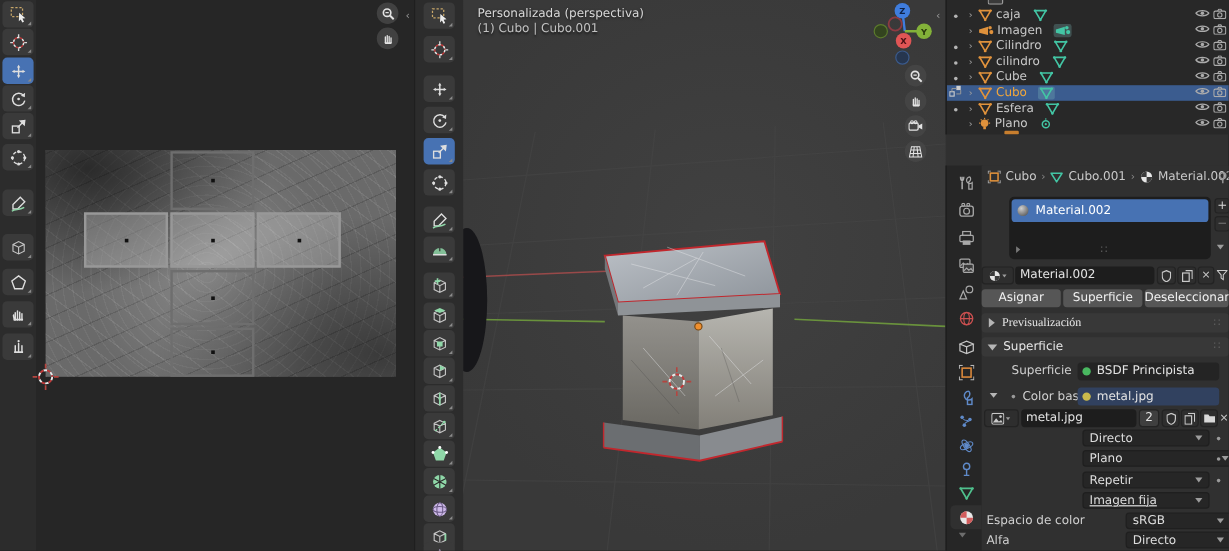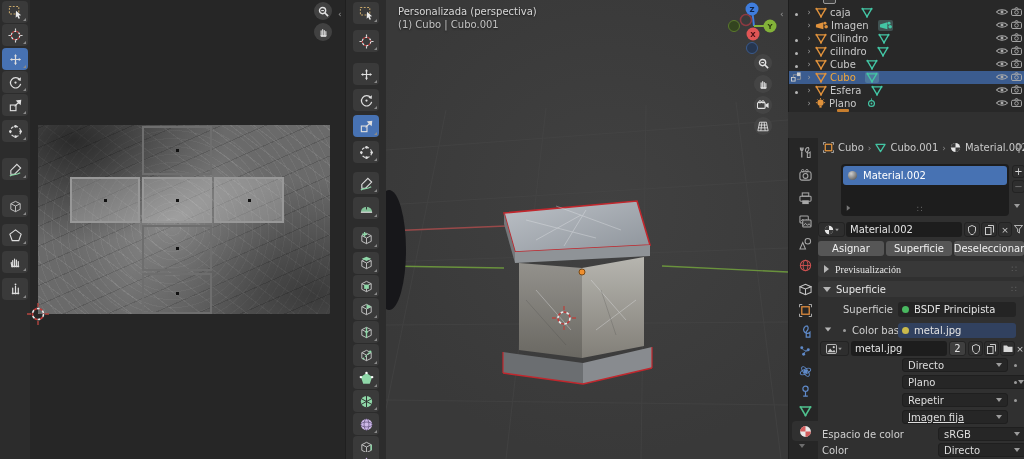--- a/index.html
+++ b/index.html
@@ -1006,20 +1006,20 @@
           <span>Imagen fija</span>
           <span class="chevdn"></span>
         </div>
       </div>
 
     <div class="lbl" style="left:4px;top:291px;">Espacio de color</div>
     <div class="dd" style="left:120px;top:289px;width:88px;">
       <span>sRGB</span>
         <span class="chevdn"></span>
     </div>
-    <div class="lbl" style="left:4px;top:307px;">Color</div>
+    <div class="lbl" style="left:4px;top:307px;">Alfa</div>
     <div class="dd" style="left:120px;top:305px;width:88px;">
       <span>Directo</span>
         <span class="chevdn"></span>
     </div>
   </div>
 
 </div>
 
 </body></html>

